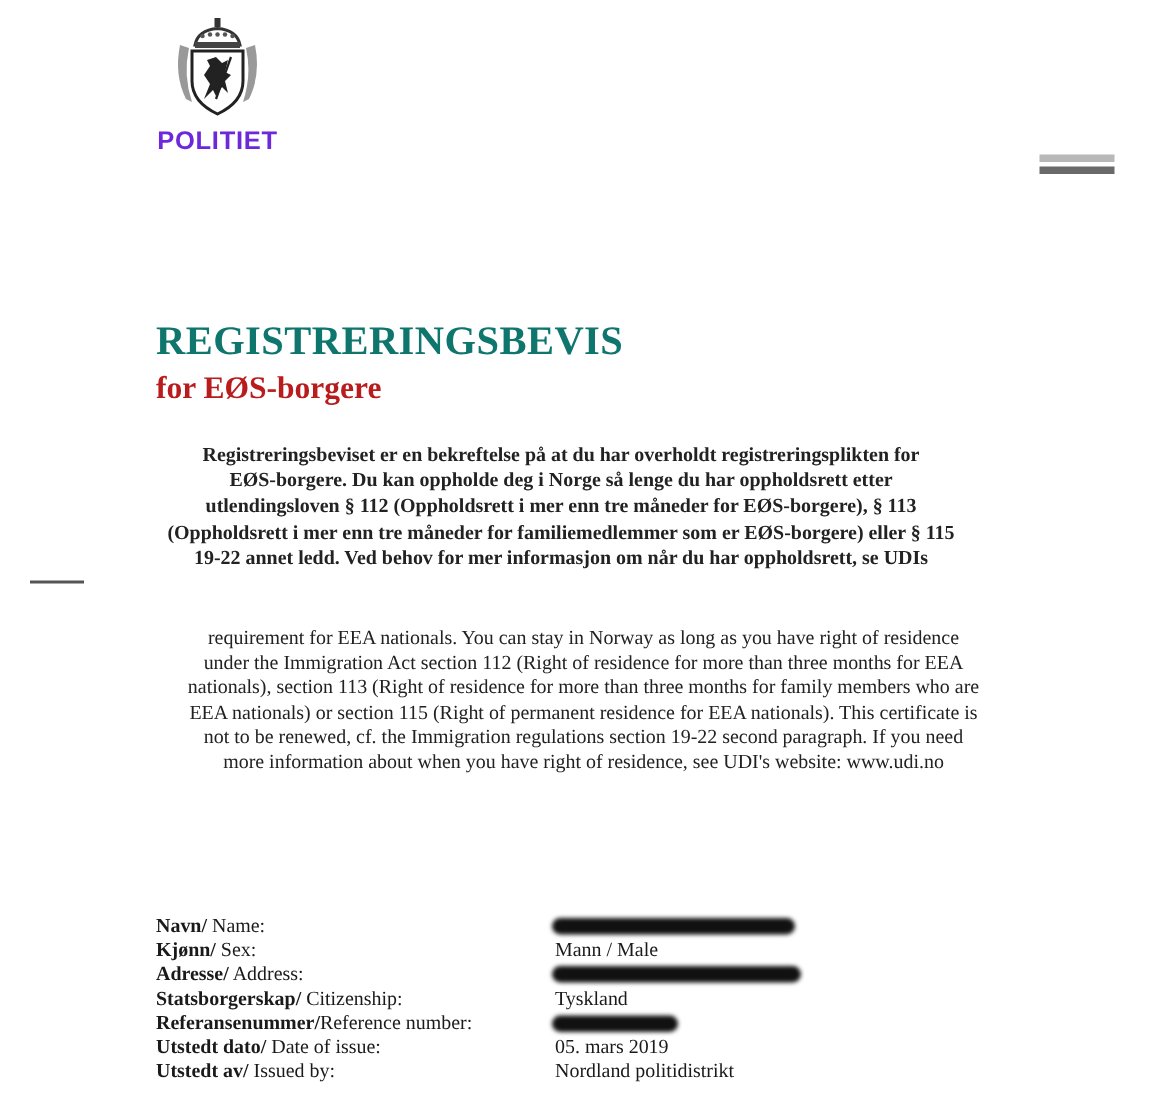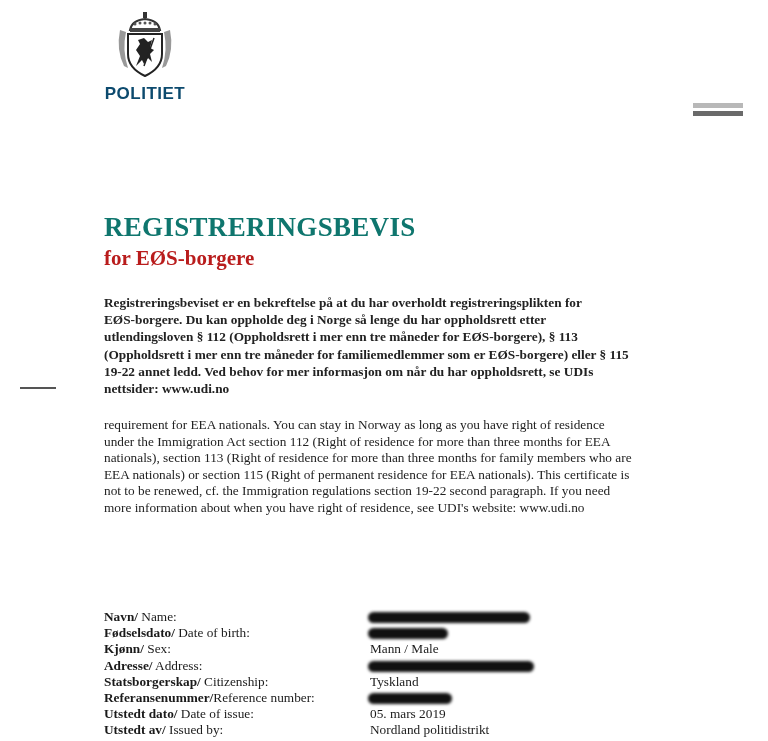--- a/index.html
+++ b/index.html
@@ -1,30 +1,30 @@
 <!DOCTYPE html>
 <html><head>
 <meta charset="utf-8">
 <style>
   html, body { margin:0; padding:0; }
   body { width:768px; height:741px; background:#ffffff; position:relative; overflow:hidden;
          font-family:"Liberation Serif","DejaVu Serif",serif; color:#1a1a1a; }
   .logo { position:absolute; left:92px; top:10px; width:106px; text-align:center; }
   .crest { display:block; margin:0 auto; }
   .logo-text { font-family:"Liberation Sans","DejaVu Sans",sans-serif; font-weight:bold; font-size:17px;
-               letter-spacing:0.5px; color:#0c4a6e; margin-top:2px; }
+               letter-spacing:0.5px; color:#6d28d9; margin-top:2px; }
   .corner-mark { position:absolute; left:693px; top:103px; width:50px; }
   .corner-mark .bar1 { height:5px; background:#b8b8b8; margin-bottom:3px; }
   .corner-mark .bar2 { height:5px; background:#6a6a6a; }
   .side-mark { position:absolute; left:20px; top:387px; width:36px; height:2px; background:#555; }
   .title { position:absolute; left:104px; top:212px; font-size:27px; font-weight:bold; color:#0f766e; letter-spacing:0.3px; }
   .subtitle { position:absolute; left:104px; top:246px; font-size:21px; font-weight:bold; color:#b91c1c; }
   .para-no { position:absolute; left:104px; top:294px; width:540px; font-size:13.3px; font-weight:bold; line-height:17.2px; color:#222; }
   .para-en { position:absolute; left:104px; top:417px; width:570px; font-size:13.3px; line-height:16.6px; color:#222; }
-  .para-no div, .para-en div { white-space:nowrap; }
+  .para-no div, .para-en div { white-space:nowrap;text-align:center; }
   .fields { position:absolute; left:104px; top:565px;margin-top:44px; }
   .row { position:relative; height:16.2px; font-size:13.3px; line-height:16px; white-space:nowrap; }
   .lbl-no { font-weight:bold; }
   .val { position:absolute; left:266px; top:0; }
   .redact { position:absolute; left:264px; top:3px; height:11px; background:#111; border-radius:6px; filter:blur(1.5px); }
 </style>
 </head>
 <body>
 
 <div class="logo">
@@ -57,40 +57,35 @@
 
 <div class="title">REGISTRERINGSBEVIS</div>
 <div class="subtitle">for EØS-borgere</div>
 
 <div class="para-no">
   <div>Registreringsbeviset er en bekreftelse på at du har overholdt registreringsplikten for</div>
   <div>EØS-borgere. Du kan oppholde deg i Norge så lenge du har oppholdsrett etter</div>
   <div>utlendingsloven § 112 (Oppholdsrett i mer enn tre måneder for EØS-borgere), § 113</div>
   <div>(Oppholdsrett i mer enn tre måneder for familiemedlemmer som er EØS-borgere) eller § 115</div>
   <div>19-22 annet ledd. Ved behov for mer informasjon om når du har oppholdsrett, se UDIs</div>
-  <div>nettsider: www.udi.no</div>
 </div>
 
 <div class="para-en">
   <div>requirement for EEA nationals. You can stay in Norway as long as you have right of residence</div>
   <div>under the Immigration Act section 112 (Right of residence for more than three months for EEA</div>
   <div>nationals), section 113 (Right of residence for more than three months for family members who are</div>
   <div>EEA nationals) or section 115 (Right of permanent residence for EEA nationals). This certificate is</div>
   <div>not to be renewed, cf. the Immigration regulations section 19-22 second paragraph. If you need</div>
   <div>more information about when you have right of residence, see UDI's website: www.udi.no</div>
 </div>
 
 <div class="fields">
   <div class="row">
     <span class="lbl-no">Navn/</span><span> Name:</span>
     <span class="redact" style="width:162px"></span>
-  </div>
-  <div class="row">
-    <span class="lbl-no">Fødselsdato/</span><span> Date of birth:</span>
-    <span class="redact" style="width:80px"></span>
   </div>
   <div class="row">
     <span class="lbl-no">Kjønn/</span><span> Sex:</span>
     <span class="val">Mann / Male</span>
   </div>
   <div class="row">
     <span class="lbl-no">Adresse/</span><span> Address:</span>
     <span class="redact" style="width:166px"></span>
   </div>
   <div class="row">

